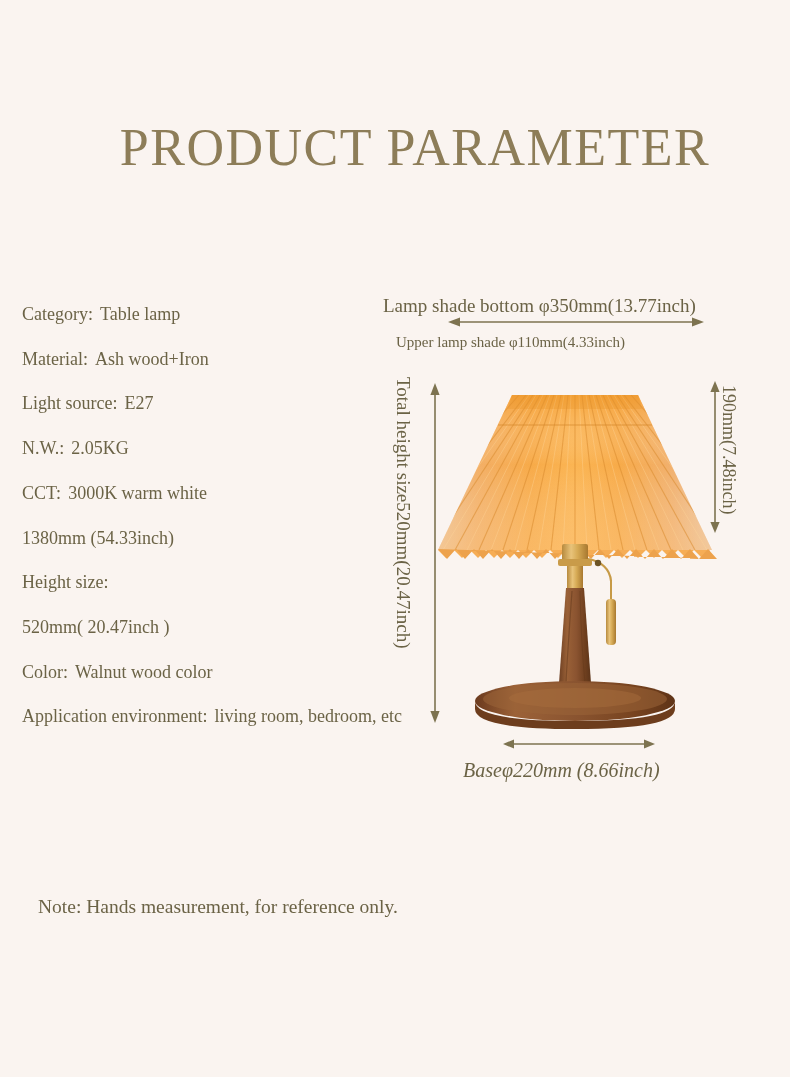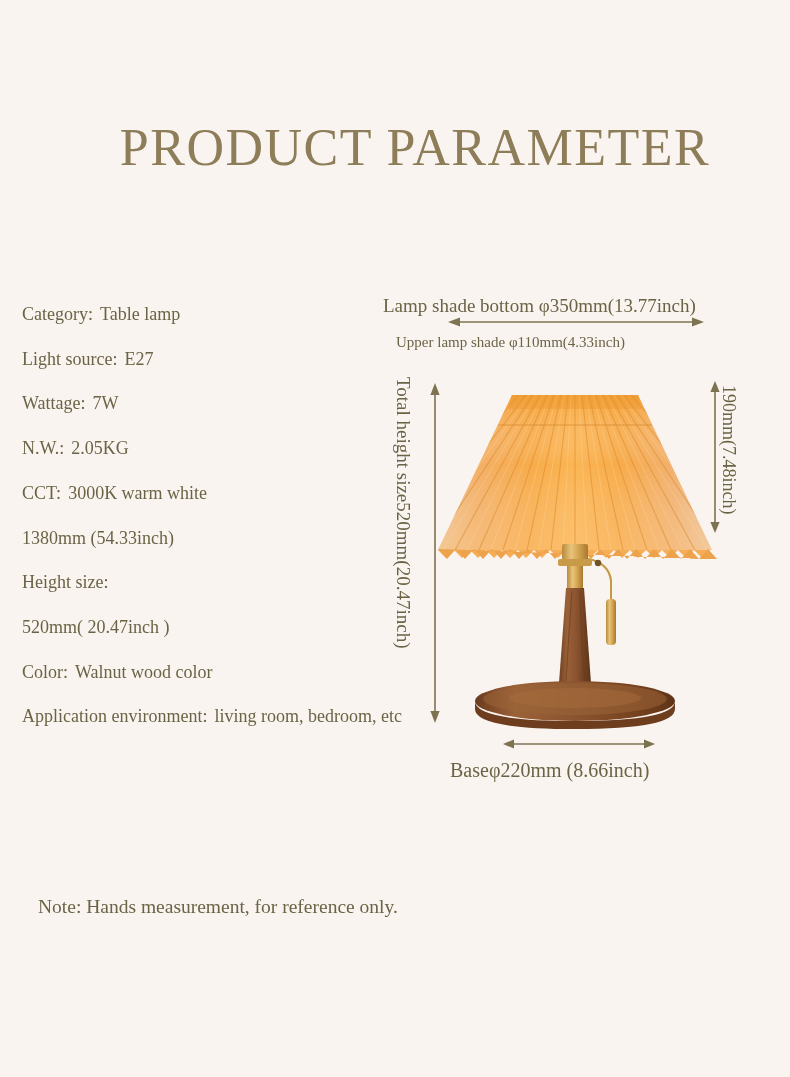--- a/index.html
+++ b/index.html
@@ -69,21 +69,21 @@
     height: 510px;
   }
   .dim-text {
     position: absolute;
     color: #6b6346;
     white-space: nowrap;
     font-size: 20px;
   }
   #lbl-shade-bottom { left: 5px;  top: 10px;  font-size: 19px; }
   #lbl-shade-upper  { left: 18px; top: 49px; font-size: 15px; }
-  #lbl-base         { left: 72px; top: 474px; font-size: 20px; }
+  #lbl-base         { left: 85px; top: 474px; font-size: 20px; font-style: italic; }
 
   .dim-text-vert {
     position: absolute;
     color: #6b6346;
     white-space: nowrap;
     font-size: 19px;
     writing-mode: vertical-rl;
     text-orientation: mixed;
   }
   #lbl-total-height { left: 14px;  top: 92px; }
@@ -112,24 +112,24 @@
 
 <div id="page">
 
   <div class="page-title">PRODUCT PARAMETER</div>
 
   <div class="spec-list">
     <div class="spec-row">
       <span>Category:</span><span class="spec-gap"></span><span>Table lamp</span>
     </div>
     <div class="spec-row">
+      <span>Material:</span><span class="spec-gap"></span><span>Ash wood+Iron</span>
+    </div>
+    <div class="spec-row">
       <span>Light source:</span><span class="spec-gap"></span><span>E27</span>
-    </div>
-    <div class="spec-row">
-      <span>Wattage:</span><span class="spec-gap"></span><span>7W</span>
     </div>
     <div class="spec-row">
       <span>N.W.:</span><span class="spec-gap"></span><span>2.05KG</span>
     </div>
     <div class="spec-row">
       <span>CCT:</span><span class="spec-gap"></span><span>3000K warm white</span>
     </div>
     <div class="spec-row">
       <span>1380mm (54.33inch)</span>
     </div>

